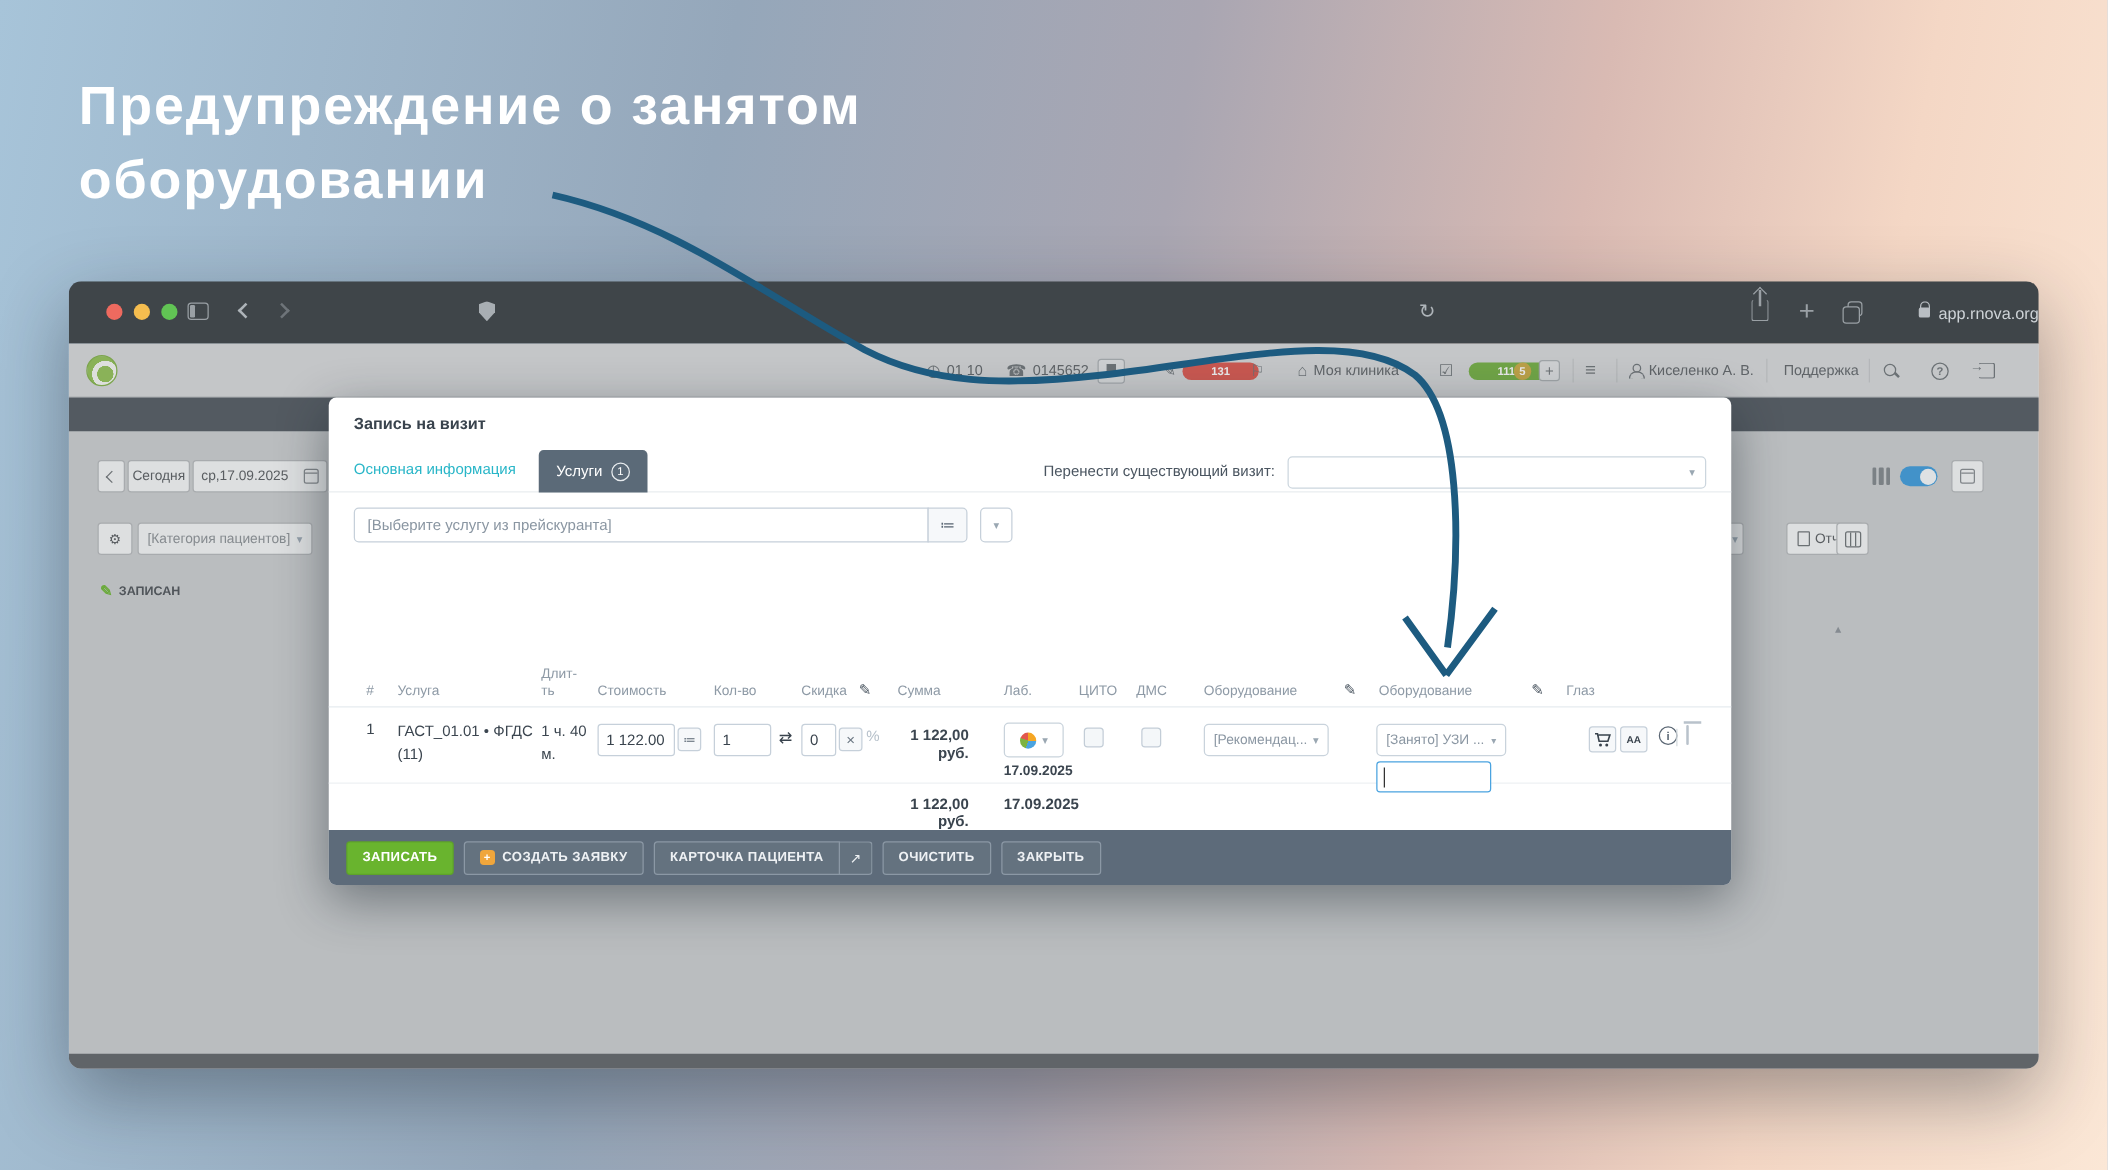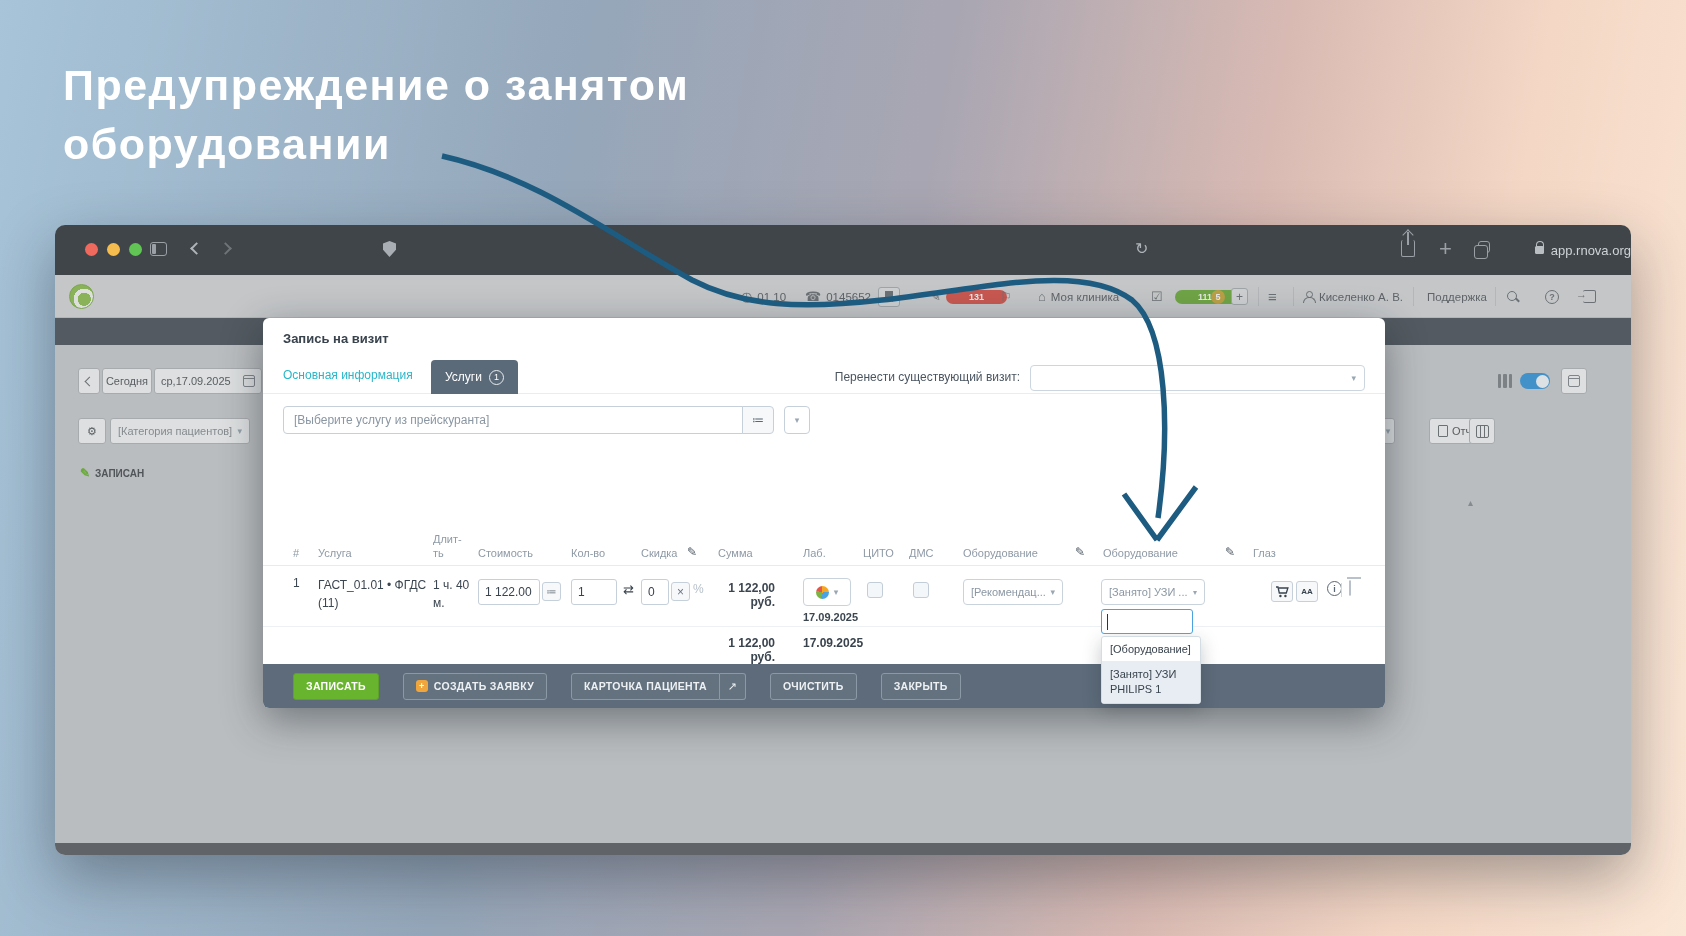--- a/index.html
+++ b/index.html
@@ -129,21 +129,21 @@
   .totals { position:absolute; left:0; right:0; top:318px; font-weight:700; color:#39434d; font-size:12px; }
 
   .eq-dd { position:absolute; left:838px; top:291px; width:114px; z-index:50; }
   .eq-input { width:92px; height:25px; border:1px solid #4aa3e0; border-radius:3px; background:#fff; position:relative; }
   .eq-input .caret-line { position:absolute; left:5px; top:4px; width:1px; height:16px; background:#333; }
   .eq-panel { margin-top:2px; width:100px; background:#fff; border:1px solid #d4dde4; border-radius:3px; box-shadow:0 6px 18px rgba(30,40,50,.25); font-size:11px; color:#39434d; }
   .eq-opt { padding:6px 8px; }
   .eq-opt.sel { background:#e7edf2; line-height:1.35; }
 
   .m-footer { position:absolute; left:0; right:0; bottom:0; height:44px; background:#5d6b7a; border-radius:0 0 6px 6px; display:flex; align-items:center; gap:8px; padding:0 14px; }
-  .fbtn { height:27px; padding:0 12px; border-radius:3px; font-size:10.5px; font-weight:700; letter-spacing:.3px; display:flex; align-items:center; gap:6px;margin-left:16px; }
+  .fbtn { height:27px; padding:0 12px; border-radius:3px; font-size:10.5px; font-weight:700; letter-spacing:.3px; display:flex; align-items:center; gap:6px; }
   .fbtn.green { background:#69b42e; color:#fff; border:1px solid #5ea329; }
   .fbtn.gray { background:#64727f; color:#eef1f4; border:1px solid #8b98a5; }
   .fbtn .spark { width:12px; height:12px; border-radius:3px; background:#f0a63c; color:#fff; font-size:9px; font-weight:700; display:flex; align-items:center; justify-content:center; }
   .split-arrow { height:27px; width:26px; margin-left:-8px; border:1px solid #8b98a5; border-left:none; border-radius:0 3px 3px 0; background:#64727f; color:#eef1f4; font-size:11px; display:flex; align-items:center; justify-content:center; }
   .fbtn.card { border-radius:3px 0 0 3px; }
 </style>
 </head>
 <body>
 
 <div class="stage">
@@ -390,27 +390,20 @@
 
         <div class="totals">
           <span style="position:absolute;left:440px;width:72px;text-align:right">1 122,00 руб.</span>
           <span style="position:absolute;left:540px">17.09.2025</span>
         </div>
 
         <div class="eq-dd">
           <div class="eq-input">
               <span class="caret-line"></span>
             </div>
-          <div class="eq-panel">
-            <div class="eq-opt">[Оборудование]</div>
-            <div class="eq-opt sel">
-              <span>[Занято] УЗИ</span><br>
-              <span>PHILIPS 1</span>
-            </div>
-          </div>
         </div>
 
         <div class="m-footer">
           <span class="fbtn green">ЗАПИСАТЬ</span>
           <span class="fbtn gray">
             <span class="spark">+</span>
             <span>СОЗДАТЬ ЗАЯВКУ</span>
           </span>
           <span class="fbtn gray card">КАРТОЧКА ПАЦИЕНТА</span>
           <span class="split-arrow">↗</span>

